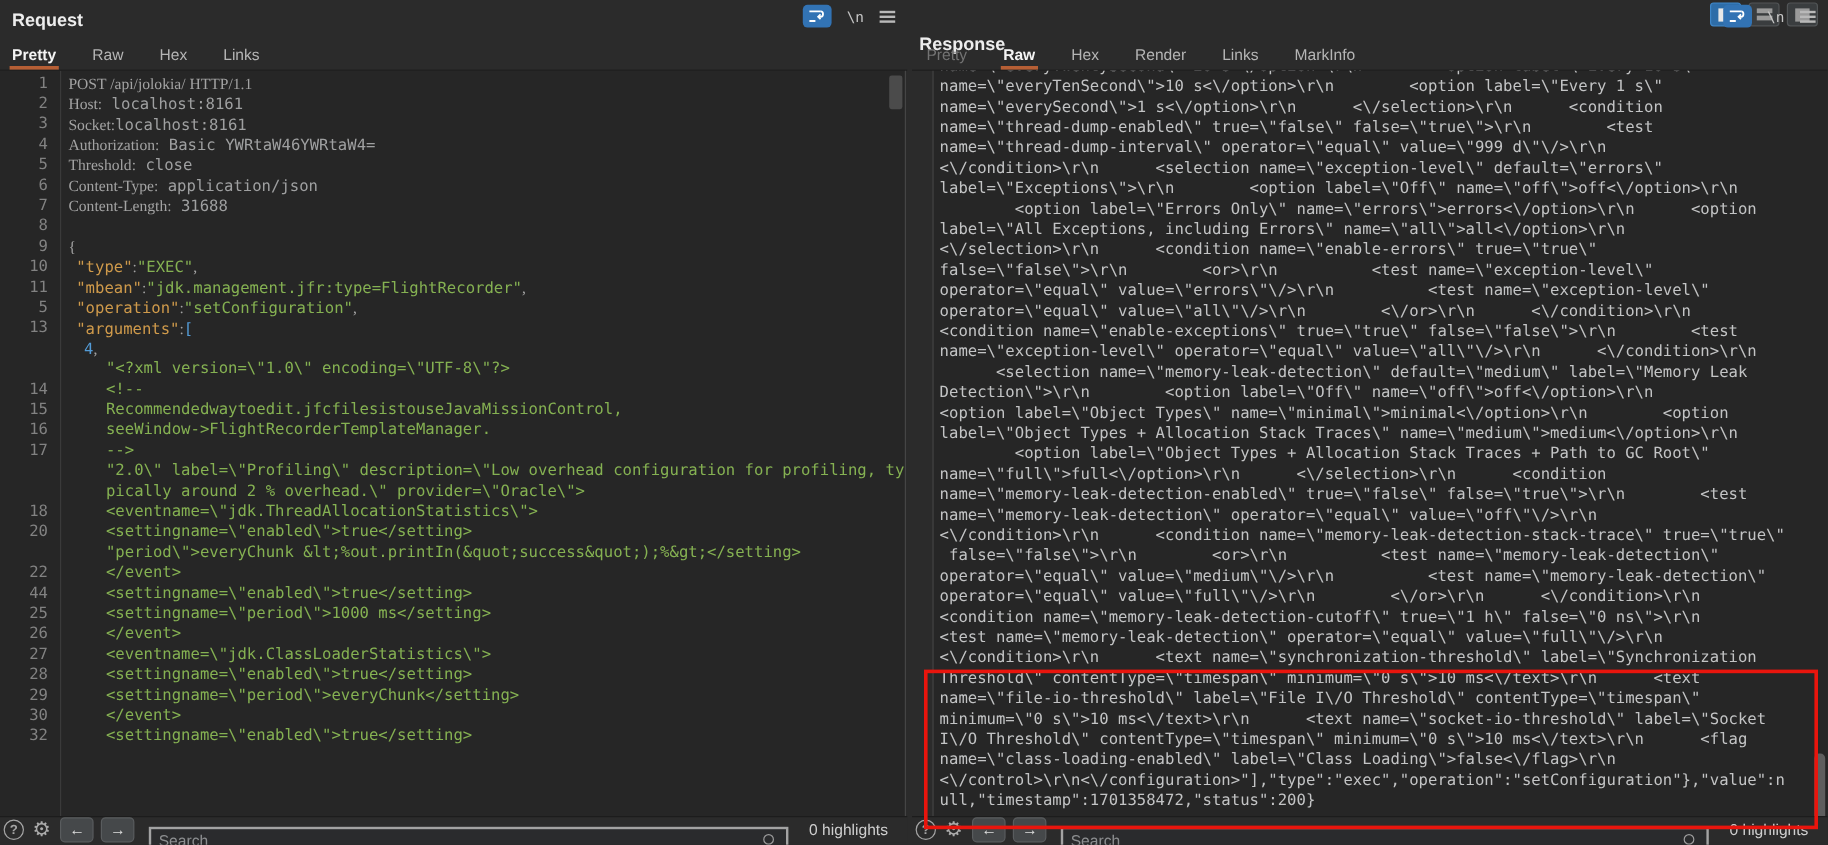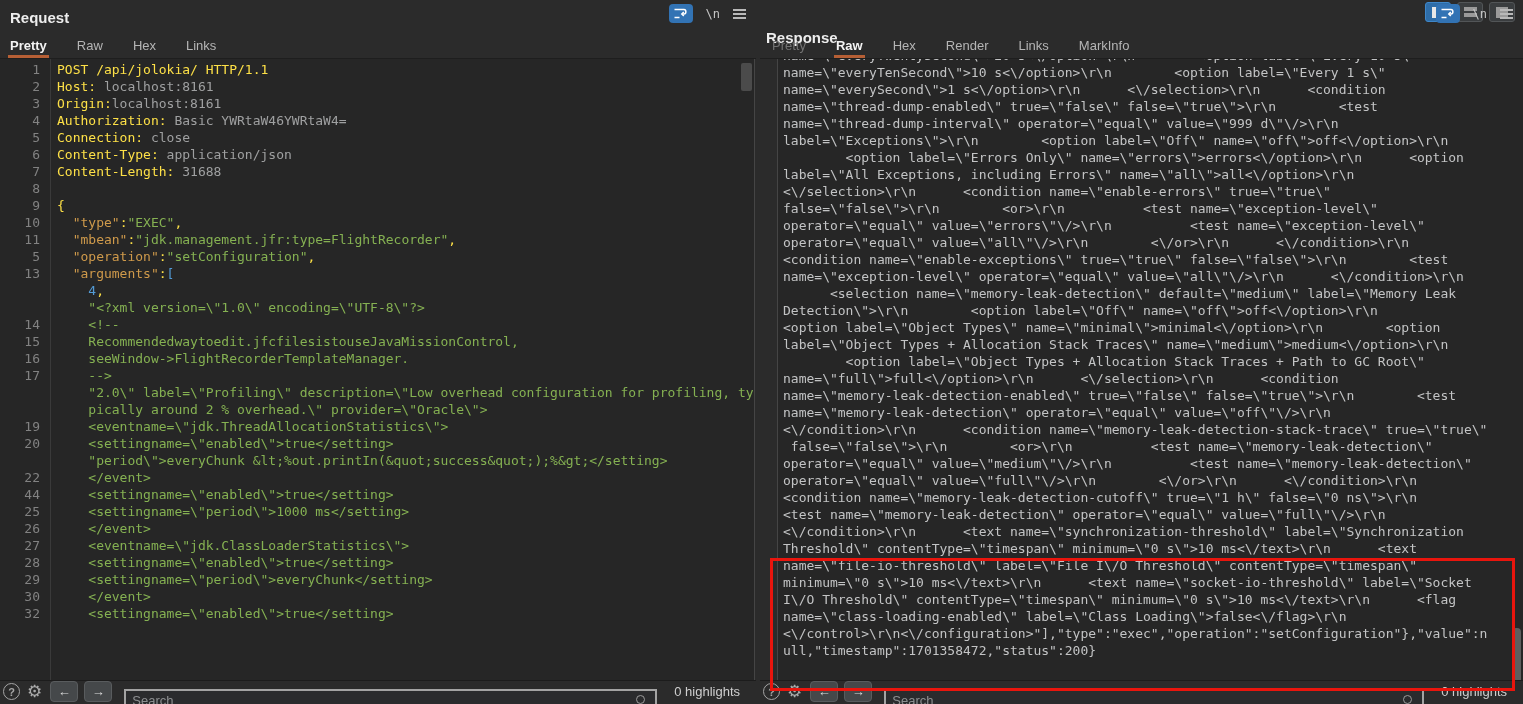--- a/index.html
+++ b/index.html
@@ -32,21 +32,21 @@
   .editor{position:absolute;top:59px;background:#262626;overflow:hidden;}
   #req-editor{left:0;width:755px;height:623px;border-right:1px solid #454545;box-sizing:border-box;}
   #resp-editor{left:17px;right:0;height:623px;border-left:1px solid #454545;}
   #gutter-line{position:absolute;left:50px;top:0;height:100%;width:1px;background:#3a3a3a;}
   #req-lines{position:absolute;top:2px;left:0;right:14px;}
   #resp-lines{position:absolute;top:-12px;left:5px;right:12px;}
 
   .crow{display:flex;height:17px;line-height:17px;font-family:"DejaVu Sans Mono",monospace;font-size:13px;}
   .ln{flex:0 0 50px;box-sizing:border-box;text-align:right;padding-right:10px;color:#828282;}
   .code{white-space:pre;margin-left:7px;}
-  .c-w{color:#fde047;}
+  .c-w{color:#a3a3a3;font-family:Liberation Serif, serif;}
   .c-hv{color:#9fa0a1;}
   .c-k{color:#cf9a4b;}
   .c-s{color:#85b152;}
   .c-n{color:#539bd6;}
 
   .rrow{height:17px;line-height:17px;font-family:"DejaVu Sans Mono",monospace;font-size:13px;
         color:#c3c4c5;white-space:pre;}
 
   .scroll-thumb{position:absolute;background:#4b4b4b;}
   #req-thumb{right:2px;top:4px;width:11px;height:28px;border-radius:2px;}
@@ -120,29 +120,29 @@
         <div class="crow">
           <span class="ln">1</span>
           <span class="code"><span class="c-w">POST /api/jolokia/ HTTP/1.1</span></span>
         </div>
         <div class="crow">
           <span class="ln">2</span>
           <span class="code"><span class="c-w">Host:</span><span class="c-hv"> localhost:8161</span></span>
         </div>
         <div class="crow">
           <span class="ln">3</span>
-          <span class="code"><span class="c-w">Origin:</span><span class="c-hv">localhost:8161</span></span>
+          <span class="code"><span class="c-w">Socket:</span><span class="c-hv">localhost:8161</span></span>
         </div>
         <div class="crow">
           <span class="ln">4</span>
           <span class="code"><span class="c-w">Authorization:</span><span class="c-hv"> Basic YWRtaW46YWRtaW4=</span></span>
         </div>
         <div class="crow">
           <span class="ln">5</span>
-          <span class="code"><span class="c-w">Connection:</span><span class="c-hv"> close</span></span>
+          <span class="code"><span class="c-w">Threshold:</span><span class="c-hv"> close</span></span>
         </div>
         <div class="crow">
           <span class="ln">6</span>
           <span class="code"><span class="c-w">Content-Type:</span><span class="c-hv"> application/json</span></span>
         </div>
         <div class="crow">
           <span class="ln">7</span>
           <span class="code"><span class="c-w">Content-Length:</span><span class="c-hv"> 31688</span></span>
         </div>
         <div class="crow">
@@ -195,21 +195,21 @@
         </div>
         <div class="crow">
           <span class="ln"></span>
           <span class="code"><span class="c-s">    "2.0\" label=\"Profiling\" description=\"Low overhead configuration for profiling, ty</span></span>
         </div>
         <div class="crow">
           <span class="ln"></span>
           <span class="code"><span class="c-s">    pically around 2 % overhead.\" provider=\"Oracle\"&gt;</span></span>
         </div>
         <div class="crow">
-          <span class="ln">19</span>
+          <span class="ln">18</span>
           <span class="code"><span class="c-s">    &lt;eventname=\"jdk.ThreadAllocationStatistics\"&gt;</span></span>
         </div>
         <div class="crow">
           <span class="ln">20</span>
           <span class="code"><span class="c-s">    &lt;settingname=\"enabled\"&gt;true&lt;/setting&gt;</span></span>
         </div>
         <div class="crow">
           <span class="ln"></span>
           <span class="code"><span class="c-s">    "period\"&gt;everyChunk &amp;lt;%out.printIn(&amp;quot;success&amp;quot;);%&amp;gt;&lt;/setting&gt;</span></span>
         </div>
@@ -310,20 +310,21 @@
       </span>
   </div>
 
   <div class="editor" id="resp-editor">
     <div id="resp-lines">
         <div class="rrow">name=\"everyTwentySecond\"&gt;20 s&lt;\/option&gt;\r\n        &lt;option label=\"Every 10 s\"</div>
         <div class="rrow">name=\"everyTenSecond\"&gt;10 s&lt;\/option&gt;\r\n        &lt;option label=\"Every 1 s\"</div>
         <div class="rrow">name=\"everySecond\"&gt;1 s&lt;\/option&gt;\r\n      &lt;\/selection&gt;\r\n      &lt;condition</div>
         <div class="rrow">name=\"thread-dump-enabled\" true=\"false\" false=\"true\"&gt;\r\n        &lt;test</div>
         <div class="rrow">name=\"thread-dump-interval\" operator=\"equal\" value=\"999 d\"\/&gt;\r\n</div>
+        <div class="rrow">&lt;\/condition&gt;\r\n      &lt;selection name=\"exception-level\" default=\"errors\"</div>
         <div class="rrow">label=\"Exceptions\"&gt;\r\n        &lt;option label=\"Off\" name=\"off\"&gt;off&lt;\/option&gt;\r\n</div>
         <div class="rrow">        &lt;option label=\"Errors Only\" name=\"errors\"&gt;errors&lt;\/option&gt;\r\n      &lt;option</div>
         <div class="rrow">label=\"All Exceptions, including Errors\" name=\"all\"&gt;all&lt;\/option&gt;\r\n</div>
         <div class="rrow">&lt;\/selection&gt;\r\n      &lt;condition name=\"enable-errors\" true=\"true\"</div>
         <div class="rrow">false=\"false\"&gt;\r\n        &lt;or&gt;\r\n          &lt;test name=\"exception-level\"</div>
         <div class="rrow">operator=\"equal\" value=\"errors\"\/&gt;\r\n          &lt;test name=\"exception-level\"</div>
         <div class="rrow">operator=\"equal\" value=\"all\"\/&gt;\r\n        &lt;\/or&gt;\r\n      &lt;\/condition&gt;\r\n</div>
         <div class="rrow">&lt;condition name=\"enable-exceptions\" true=\"true\" false=\"false\"&gt;\r\n        &lt;test</div>
         <div class="rrow">name=\"exception-level\" operator=\"equal\" value=\"all\"\/&gt;\r\n      &lt;\/condition&gt;\r\n</div>
         <div class="rrow">      &lt;selection name=\"memory-leak-detection\" default=\"medium\" label=\"Memory Leak</div>

